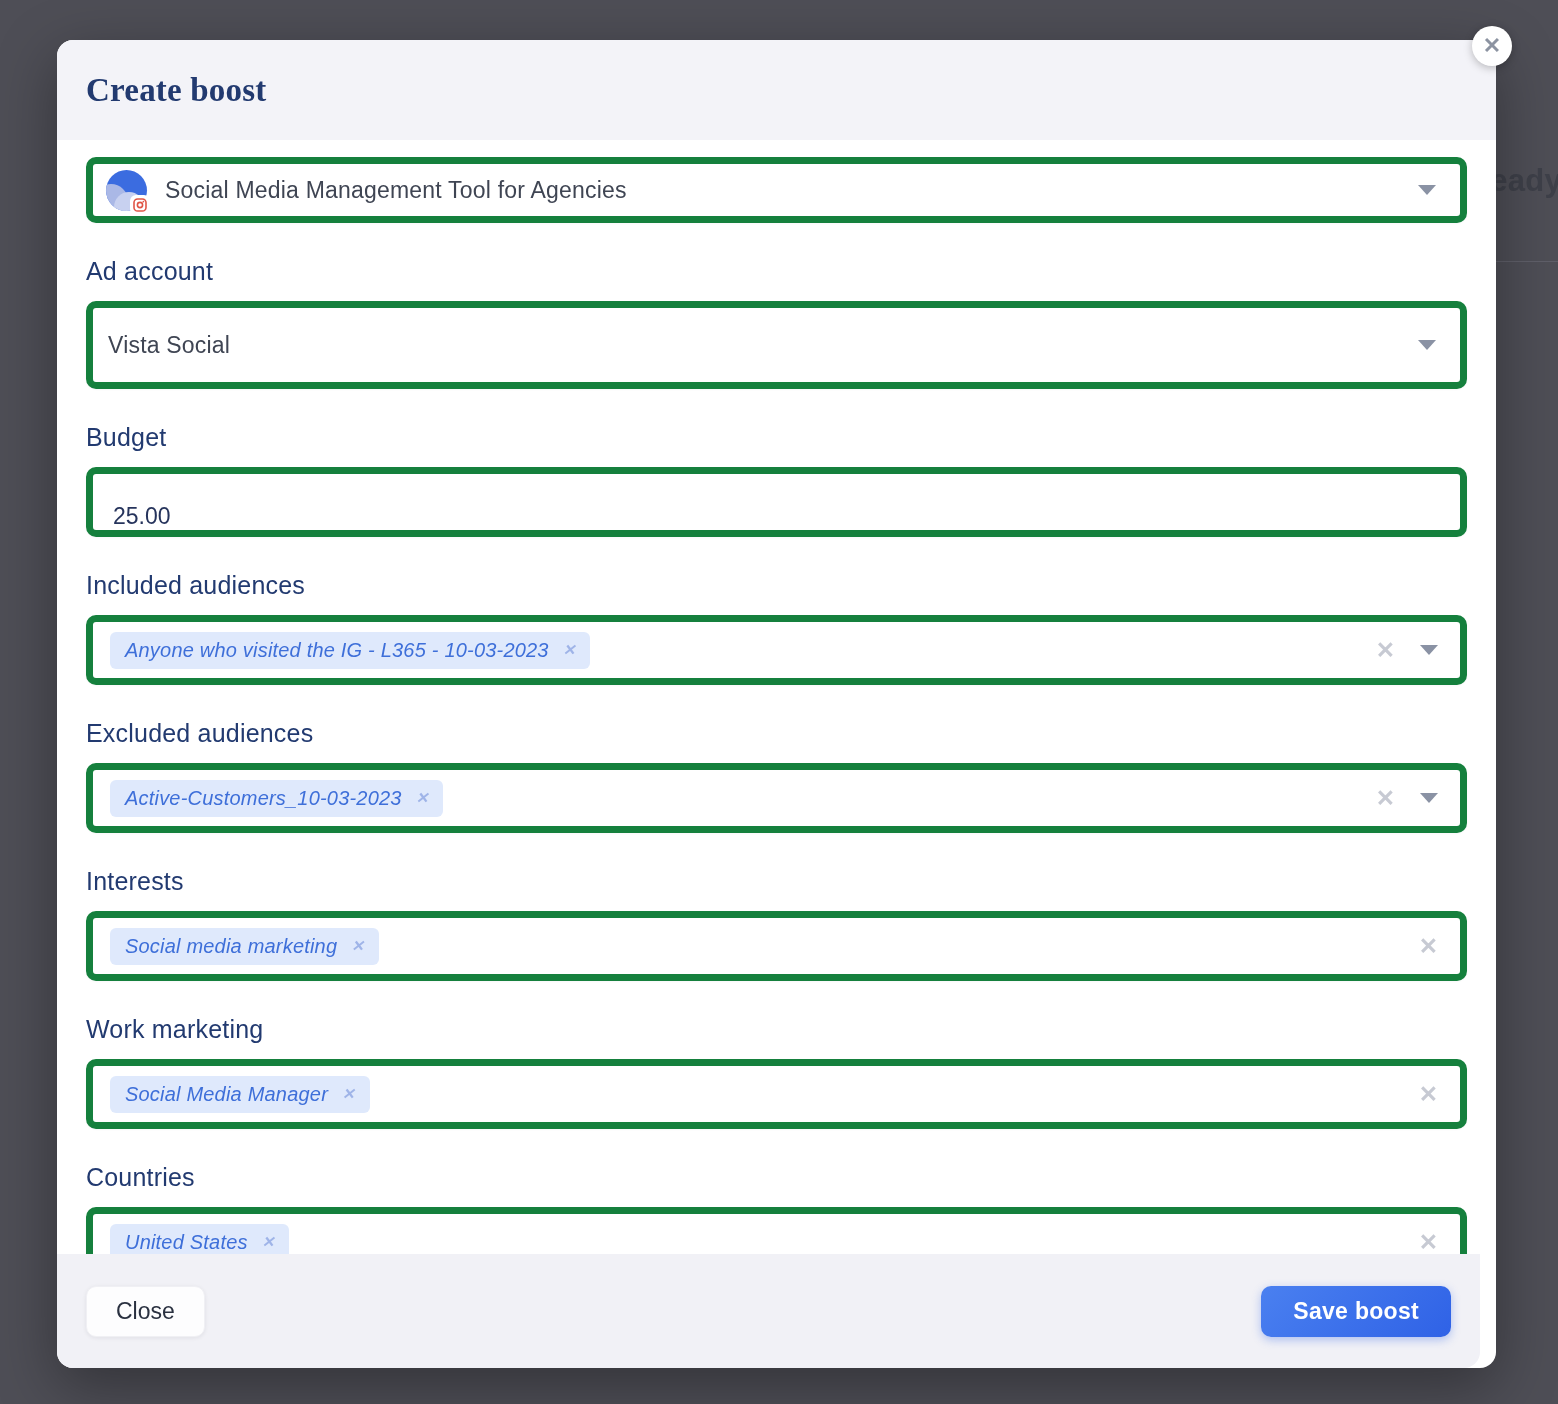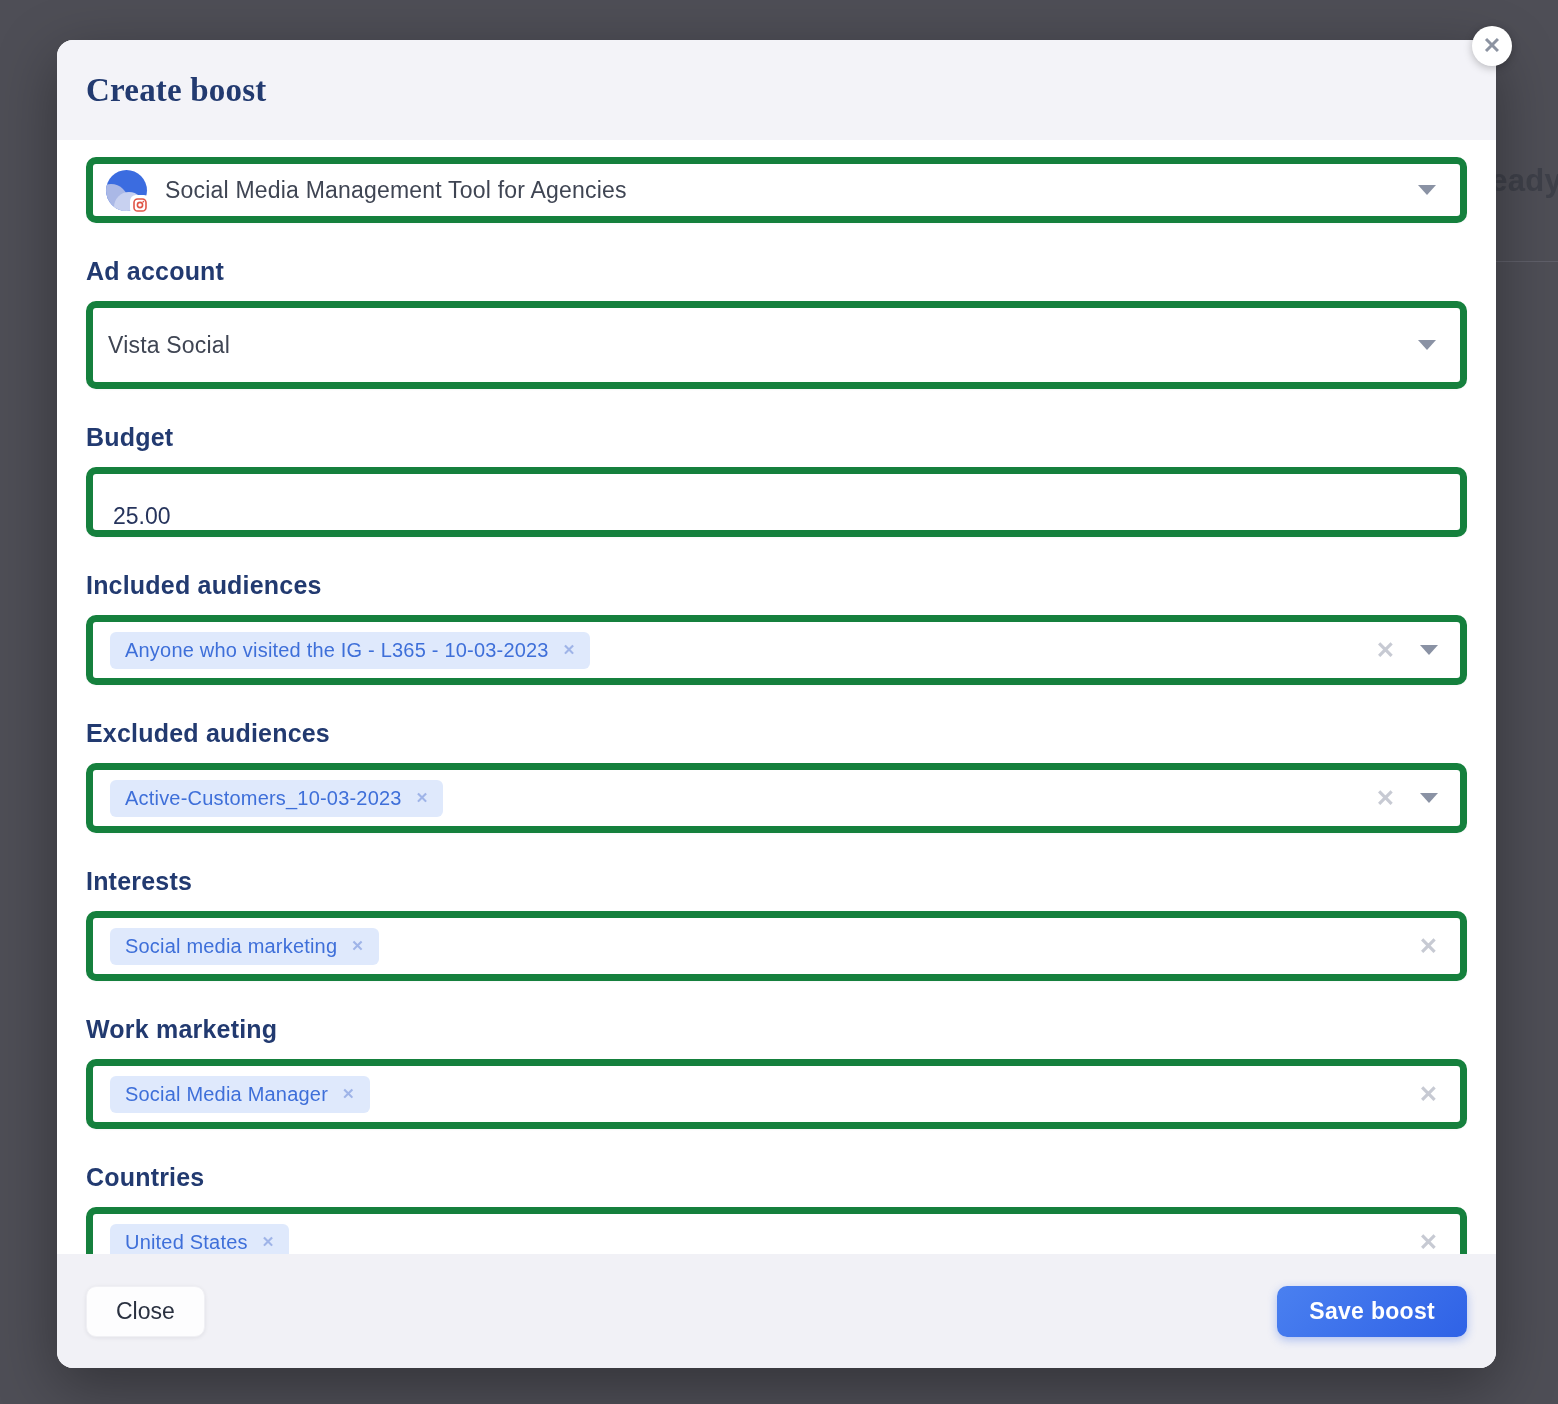--- a/index.html
+++ b/index.html
@@ -47,21 +47,21 @@
   .modal-body { padding:17px 29px 0 29px; }
 
   
   .select-shell, .input-shell, .tags-shell {
     width:100%; background:#fff;
     border:7px solid #15803d; border-radius:10px;
     display:flex; align-items:center;
     box-shadow:0 1px 2px rgba(30,40,70,.03);
   }
   .field-label {
-    font-size:25px; font-weight:700; color:#223a70;
+    font-size:25px; font-weight:400; color:#223a70;
     margin:34px 0 15px 0; letter-spacing:.2px;
   }
 
   
   .product-select { height:66px; padding:0 24px 0 13px; }
   .product-text {
     font-size:23px; color:#3f4553; margin-left:18px; flex:1;
     letter-spacing:.2px;
   }
 
@@ -103,36 +103,36 @@
     border:none; outline:none; width:100%;
     font-family:"Liberation Sans", sans-serif;
     font-size:23px; color:#26345c; background:transparent;
   }
 
   
   .tags-shell { height:70px; padding:0 22px 0 17px; }
   .tags-area { flex:1; display:flex; align-items:center; }
   .tag {
     background:#dfe9fc; border-radius:6px; height:37px;
-    display:inline-flex; align-items:center; padding:0 15px;
+    display:inline-flex; align-items:center; padding:0 15px;font-style:italic;
   }
   .tag-text { font-size:20px; color:#3e6fd9; letter-spacing:.2px; }
   .tag-x {
     font-size:15px; color:#9fb4e8; margin-left:14px; cursor:pointer;
     font-weight:700;
   }
   .clear-x {
     font-size:23px; color:#c7cad3; font-weight:700; cursor:pointer;
     line-height:1;
   }
   .tags-shell .clear-x + .caret { margin-left:25px; }
 
   
   .modal-footer {
-    position:absolute; left:0; right:0; bottom:0; height:114px;
+    position:absolute; left:0; right:16px; bottom:0; height:114px;
     background:#f1f1f6; border-radius:0 0 16px 16px;
     display:flex; align-items:center; justify-content:space-between;
     padding:0 29px;
   }
   .btn-close {
     background:#fdfdfe; border:1px solid #f0f0f4; border-radius:10px;
     height:51px; padding:0 29px; font-size:23px; color:#2a3140;
     font-family:"Liberation Sans", sans-serif;
     box-shadow:0 1px 4px rgba(20,25,40,.08); cursor:pointer;
   }

